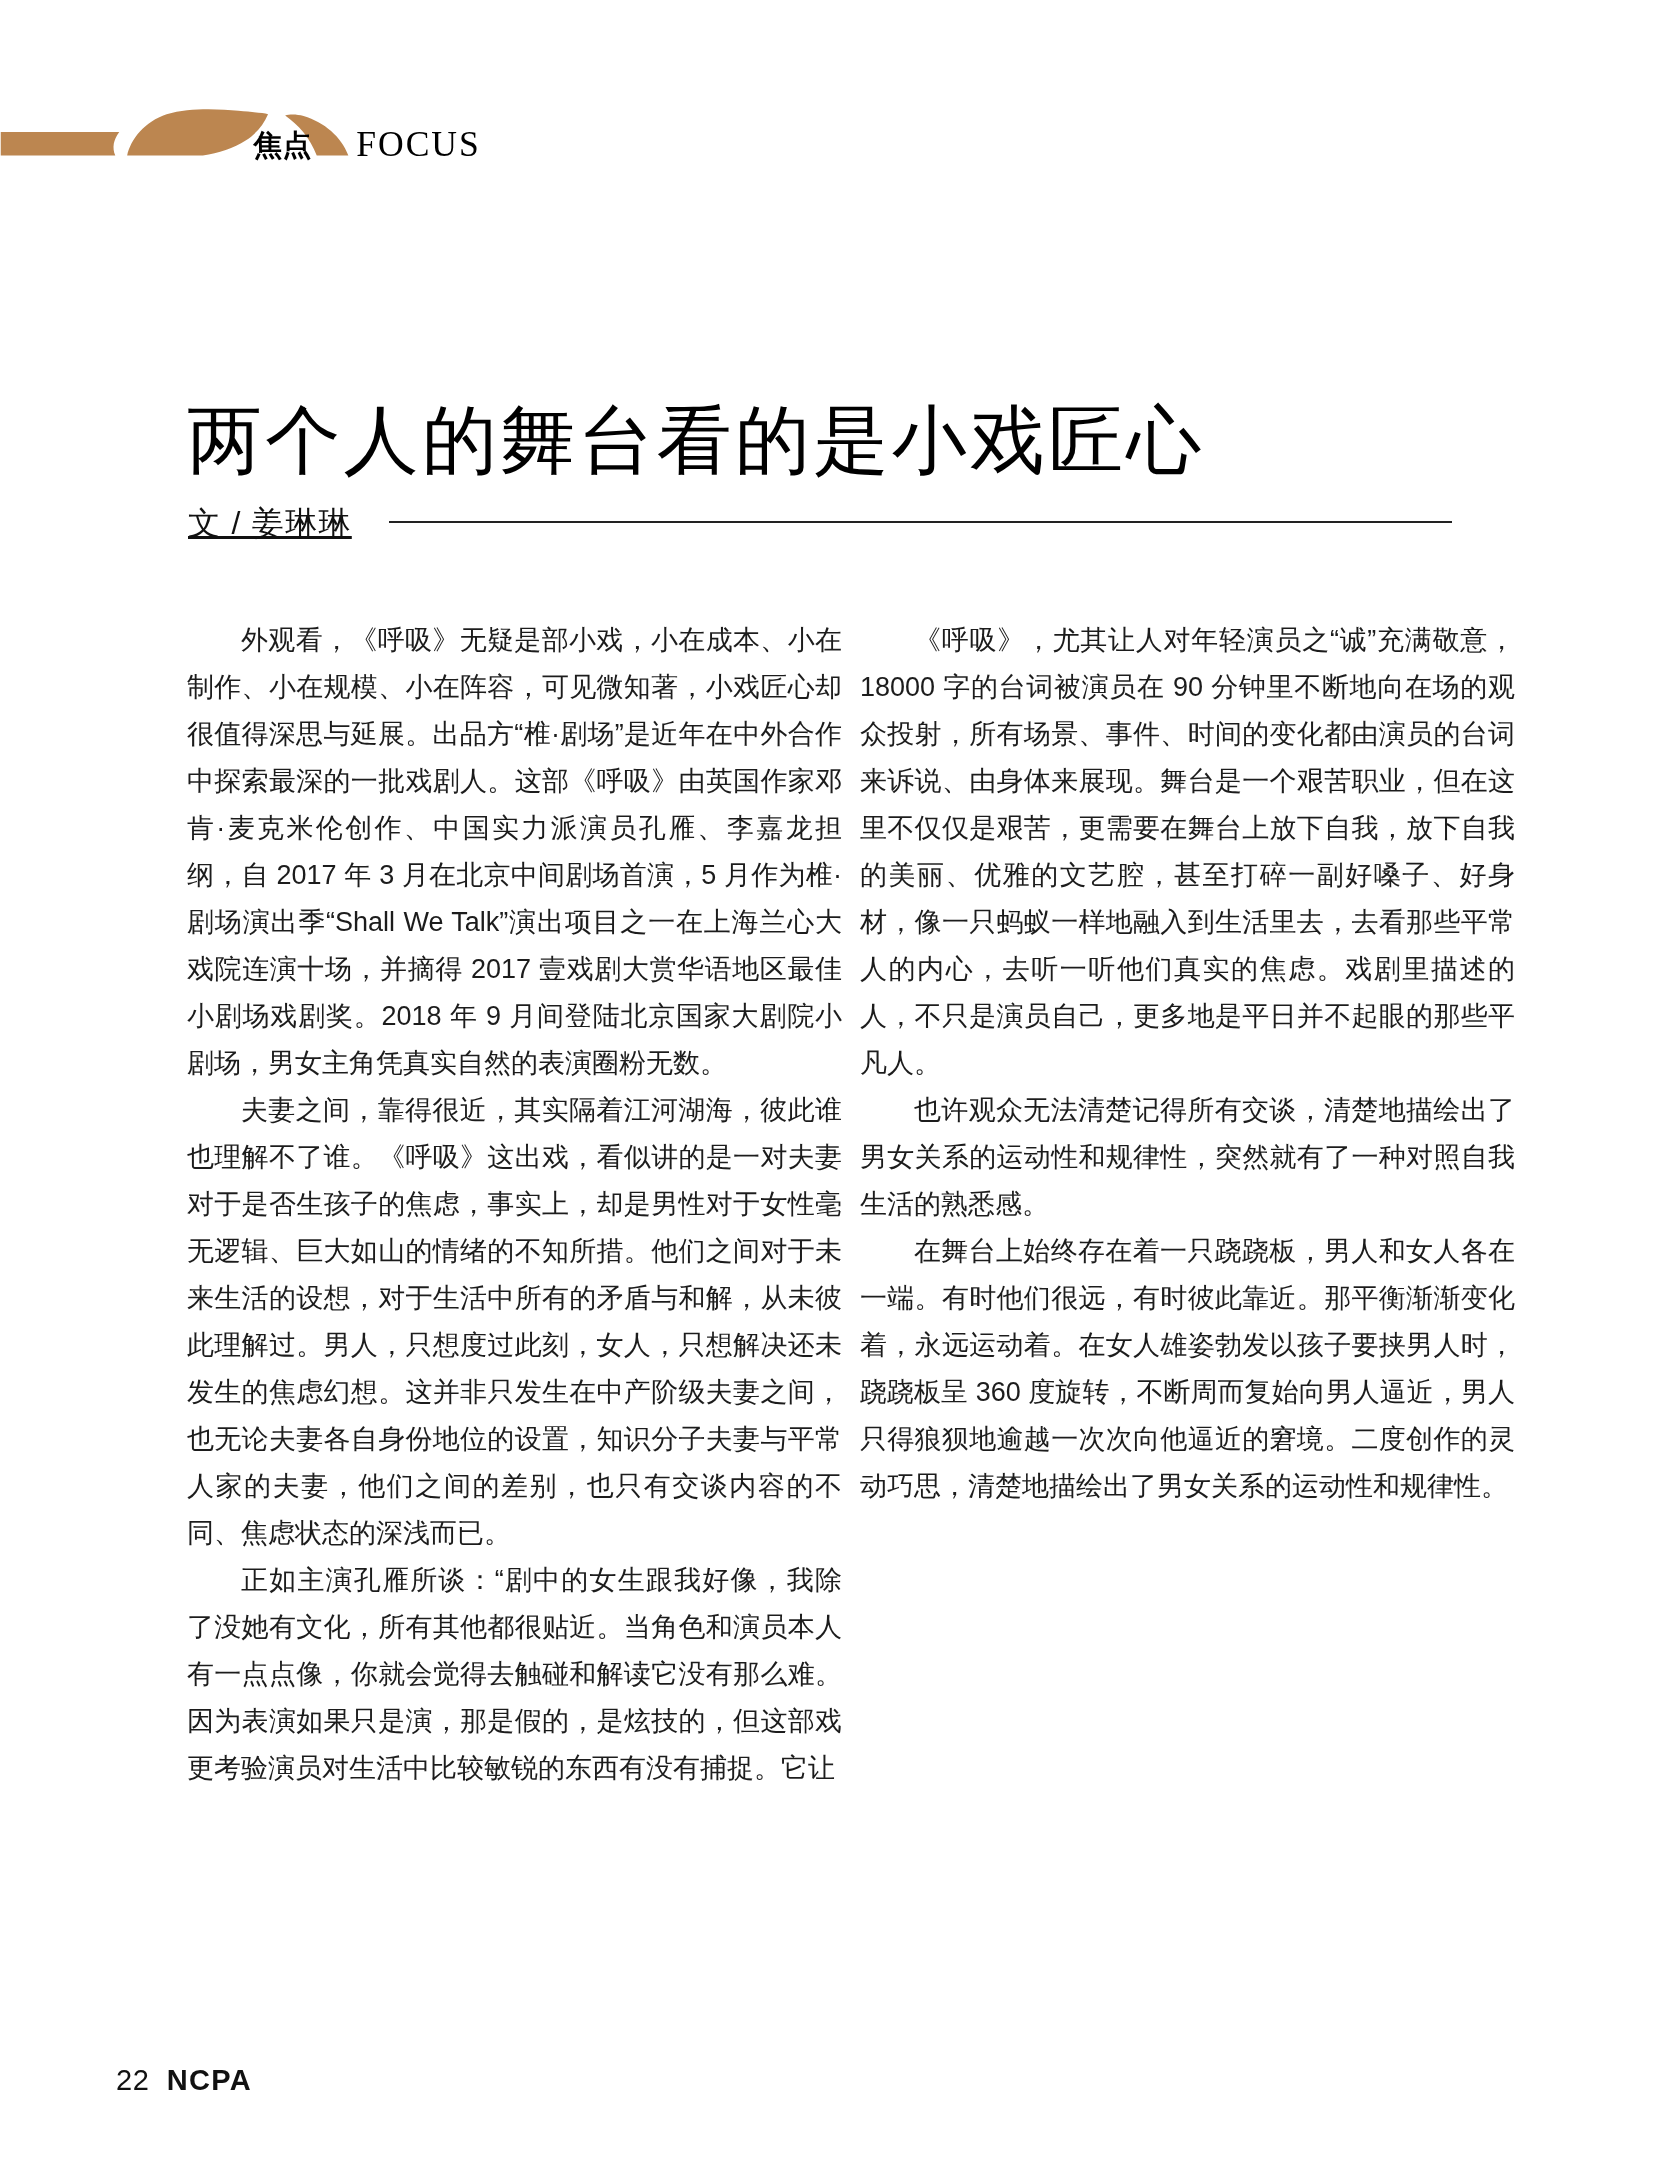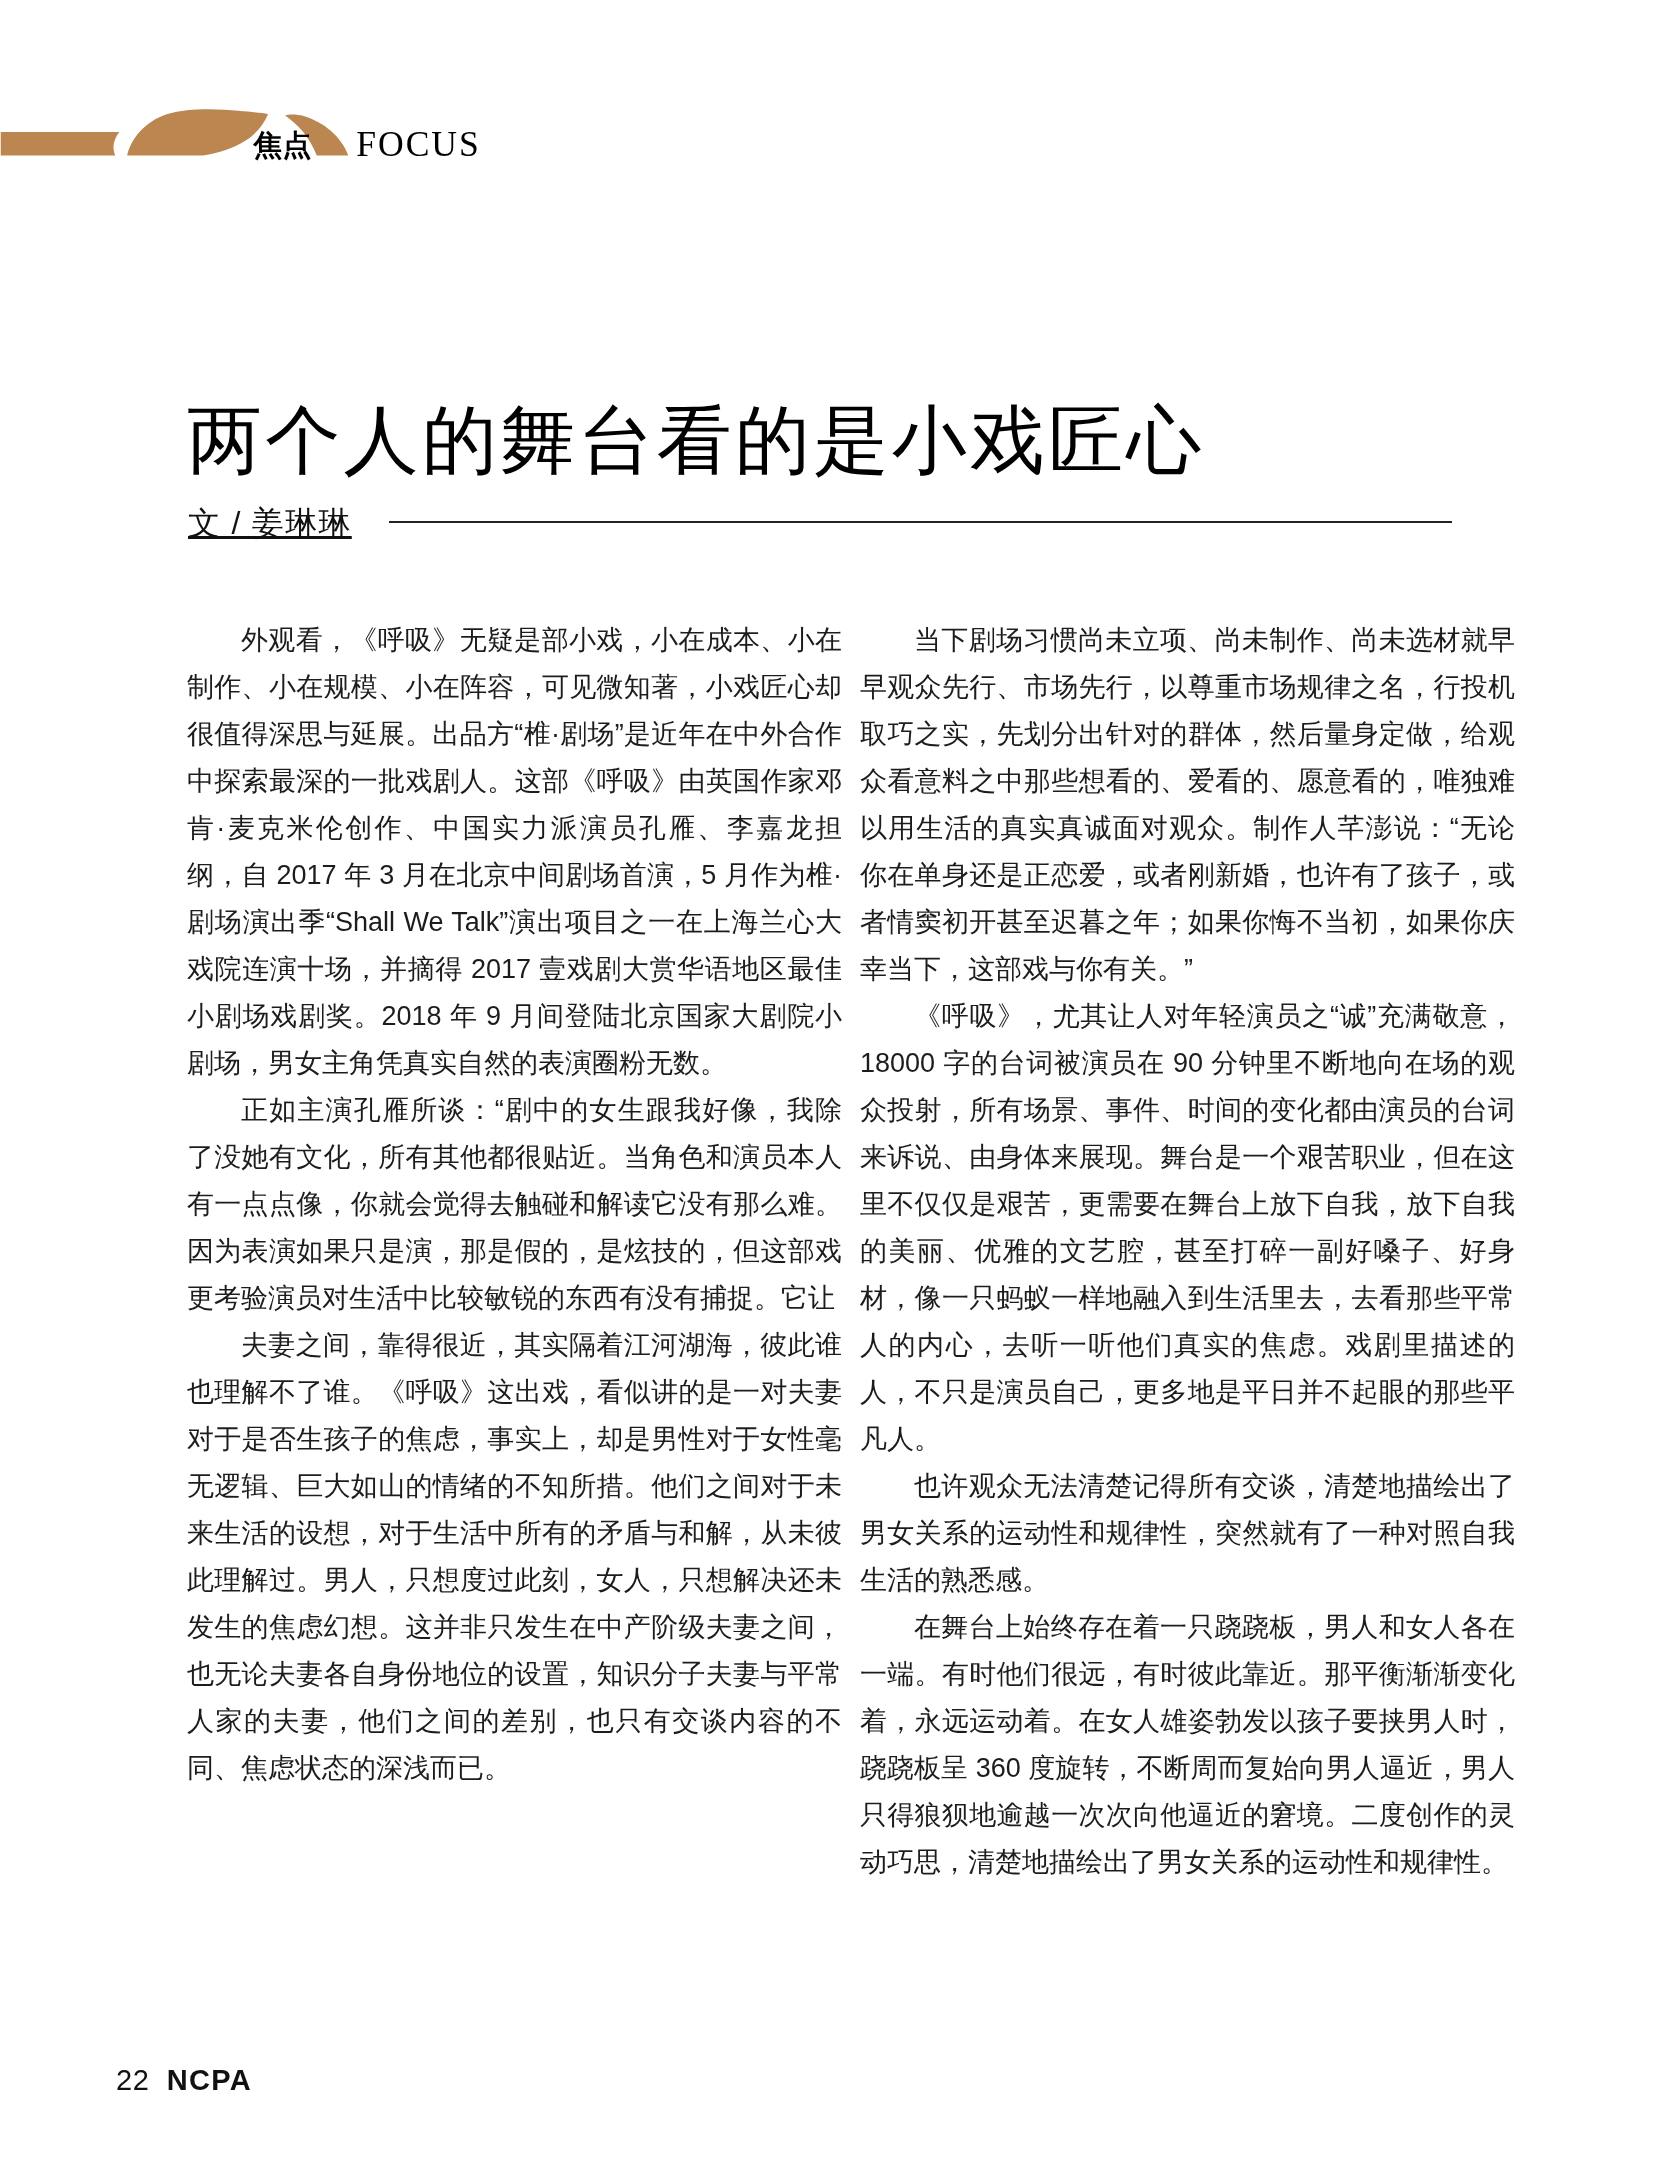--- a/index.html
+++ b/index.html
@@ -76,26 +76,25 @@
 
 <h1 class="article-title">两个人的舞台看的是小戏匠心</h1>
 
 <div class="byline-row">
   <span class="byline">文 / 姜琳琳</span>
   <span class="byline-rule"></span>
 </div>
 
 <div class="col col-left">
   <p>外观看，《呼吸》无疑是部小戏，小在成本、小在制作、小在规模、小在阵容，可见微知著，小戏匠心却很值得深思与延展。出品方“椎·剧场”是近年在中外合作中探索最深的一批戏剧人。这部《呼吸》由英国作家邓肯·麦克米伦创作、中国实力派演员孔雁、李嘉龙担纲，自 2017 年 3 月在北京中间剧场首演，5 月作为椎·剧场演出季“Shall We Talk”演出项目之一在上海兰心大戏院连演十场，并摘得 2017 壹戏剧大赏华语地区最佳小剧场戏剧奖。2018 年 9 月间登陆北京国家大剧院小剧场，男女主角凭真实自然的表演圈粉无数。</p>
+  <p>夫妻之间，靠得很近，其实隔着江河湖海，彼此谁也理解不了谁。《呼吸》这出戏，看似讲的是一对夫妻对于是否生孩子的焦虑，事实上，却是男性对于女性毫无逻辑、巨大如山的情绪的不知所措。他们之间对于未来生活的设想，对于生活中所有的矛盾与和解，从未彼此理解过。男人，只想度过此刻，女人，只想解决还未发生的焦虑幻想。这并非只发生在中产阶级夫妻之间，也无论夫妻各自身份地位的设置，知识分子夫妻与平常人家的夫妻，他们之间的差别，也只有交谈内容的不同、焦虑状态的深浅而已。</p>
   <p>正如主演孔雁所谈：“剧中的女生跟我好像，我除了没她有文化，所有其他都很贴近。当角色和演员本人有一点点像，你就会觉得去触碰和解读它没有那么难。因为表演如果只是演，那是假的，是炫技的，但这部戏更考验演员对生活中比较敏锐的东西有没有捕捉。它让</p>
-  <p>夫妻之间，靠得很近，其实隔着江河湖海，彼此谁也理解不了谁。《呼吸》这出戏，看似讲的是一对夫妻对于是否生孩子的焦虑，事实上，却是男性对于女性毫无逻辑、巨大如山的情绪的不知所措。他们之间对于未来生活的设想，对于生活中所有的矛盾与和解，从未彼此理解过。男人，只想度过此刻，女人，只想解决还未发生的焦虑幻想。这并非只发生在中产阶级夫妻之间，也无论夫妻各自身份地位的设置，知识分子夫妻与平常人家的夫妻，他们之间的差别，也只有交谈内容的不同、焦虑状态的深浅而已。</p>
 </div>
 
 <div class="col col-right">
-  <p>当下剧场习惯尚未立项、尚未制作、尚未选材就早早观众先行、市场先行，以尊重市场规律之名，行投机取巧之实，先划分出针对的群体，然后量身定做，给观众看意料之中那些想看的、爱看的、愿意看的，唯独难以用生活的真实真诚面对观众。制作人芊澎说：“无论你在单身还是正恋爱，或者刚新婚，也许有了孩子，或者情窦初开甚至迟暮之年；如果你悔不当初，如果你庆幸当下，这部戏与你有关。”</p>
   <p>《呼吸》，尤其让人对年轻演员之“诚”充满敬意，18000 字的台词被演员在 90 分钟里不断地向在场的观众投射，所有场景、事件、时间的变化都由演员的台词来诉说、由身体来展现。舞台是一个艰苦职业，但在这里不仅仅是艰苦，更需要在舞台上放下自我，放下自我的美丽、优雅的文艺腔，甚至打碎一副好嗓子、好身材，像一只蚂蚁一样地融入到生活里去，去看那些平常人的内心，去听一听他们真实的焦虑。戏剧里描述的人，不只是演员自己，更多地是平日并不起眼的那些平凡人。</p>
   <p>也许观众无法清楚记得所有交谈，清楚地描绘出了男女关系的运动性和规律性，突然就有了一种对照自我生活的熟悉感。</p>
   <p>在舞台上始终存在着一只跷跷板，男人和女人各在一端。有时他们很远，有时彼此靠近。那平衡渐渐变化着，永远运动着。在女人雄姿勃发以孩子要挟男人时，跷跷板呈 360 度旋转，不断周而复始向男人逼近，男人只得狼狈地逾越一次次向他逼近的窘境。二度创作的灵动巧思，清楚地描绘出了男女关系的运动性和规律性。</p>
 </div>
 
 <div class="footer">
   <span class="pageno">22</span><span class="mag">NCPA</span>
 </div>
 
 

